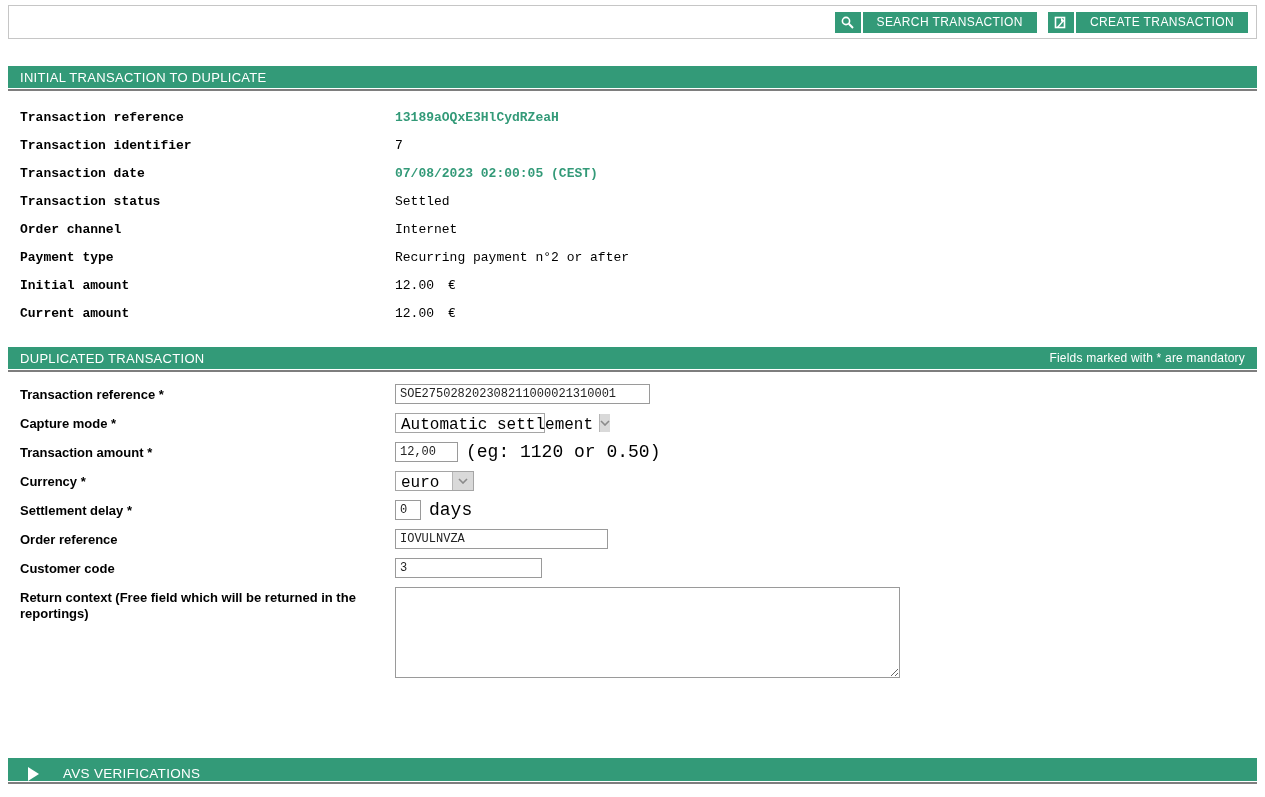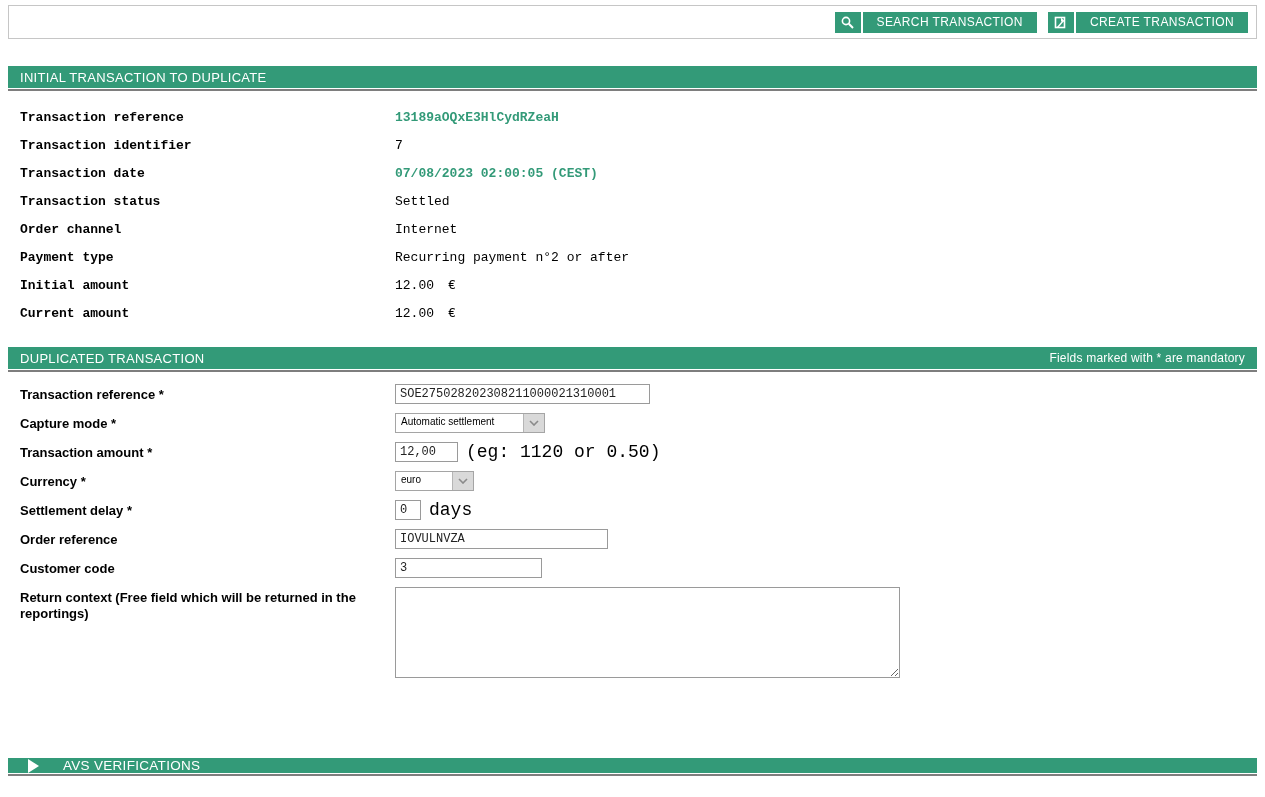--- a/index.html
+++ b/index.html
@@ -100,24 +100,25 @@
   
   .select {
     display: inline-flex;
     align-items: stretch;
     border: 1px solid #a5a5a5;
     background: #fff;
     height: 20px;
     cursor: default;
   }
   .select .select-text {
-    font-size: 10px;
+    font-size: 16px;
     padding: 2px 6px 0 5px;
     white-space: nowrap;
     flex: 1;
+    font-family: Liberation Mono, monospace;
   }
   .select .select-arrow {
     width: 21px;
     background: #d9d9d9;
     border-left: 1px solid #b5b5b5;
     display: flex; align-items: center; justify-content: center;
   }
   textarea.free-field {
     width: 505px;
     height: 91px;
@@ -125,23 +126,23 @@
     font-family: "Liberation Mono", monospace;
     font-size: 12px;
     padding: 3px 4px;
     resize: both;
   }
 
   
   .avs-bar {
     background: var(--green);
     color: #fff;
-    height: 15px;
+    height: 23px;
     display: flex;
-    align-items: center;
+    align-items: flex-end;
     padding: 0 12px;
     font-size: 13.5px;
     letter-spacing: 0.3px;
     margin-top: 40px;
   }
   .avs-triangle {
     width: 0; height: 0;
     border-top: 7px solid transparent;
     border-bottom: 7px solid transparent;
     border-left: 11px solid #fff;

